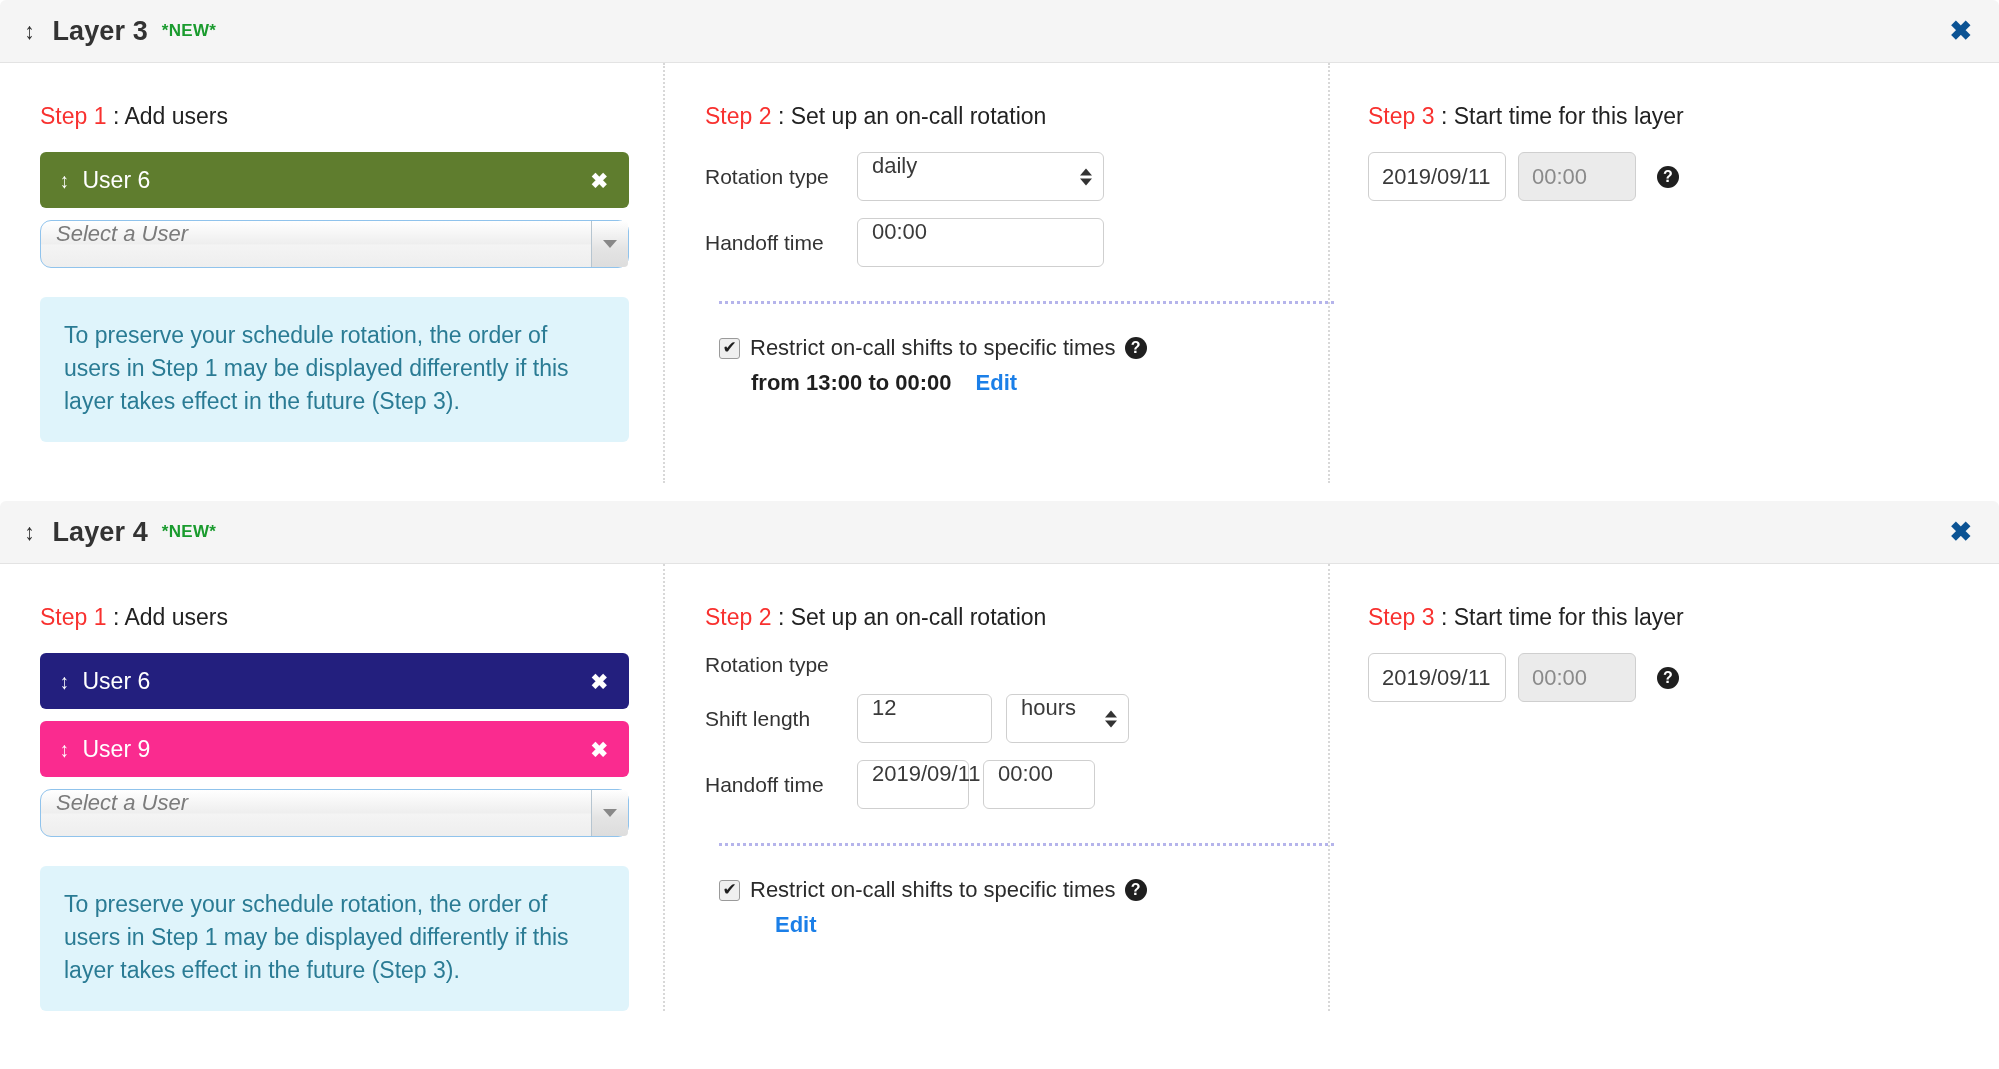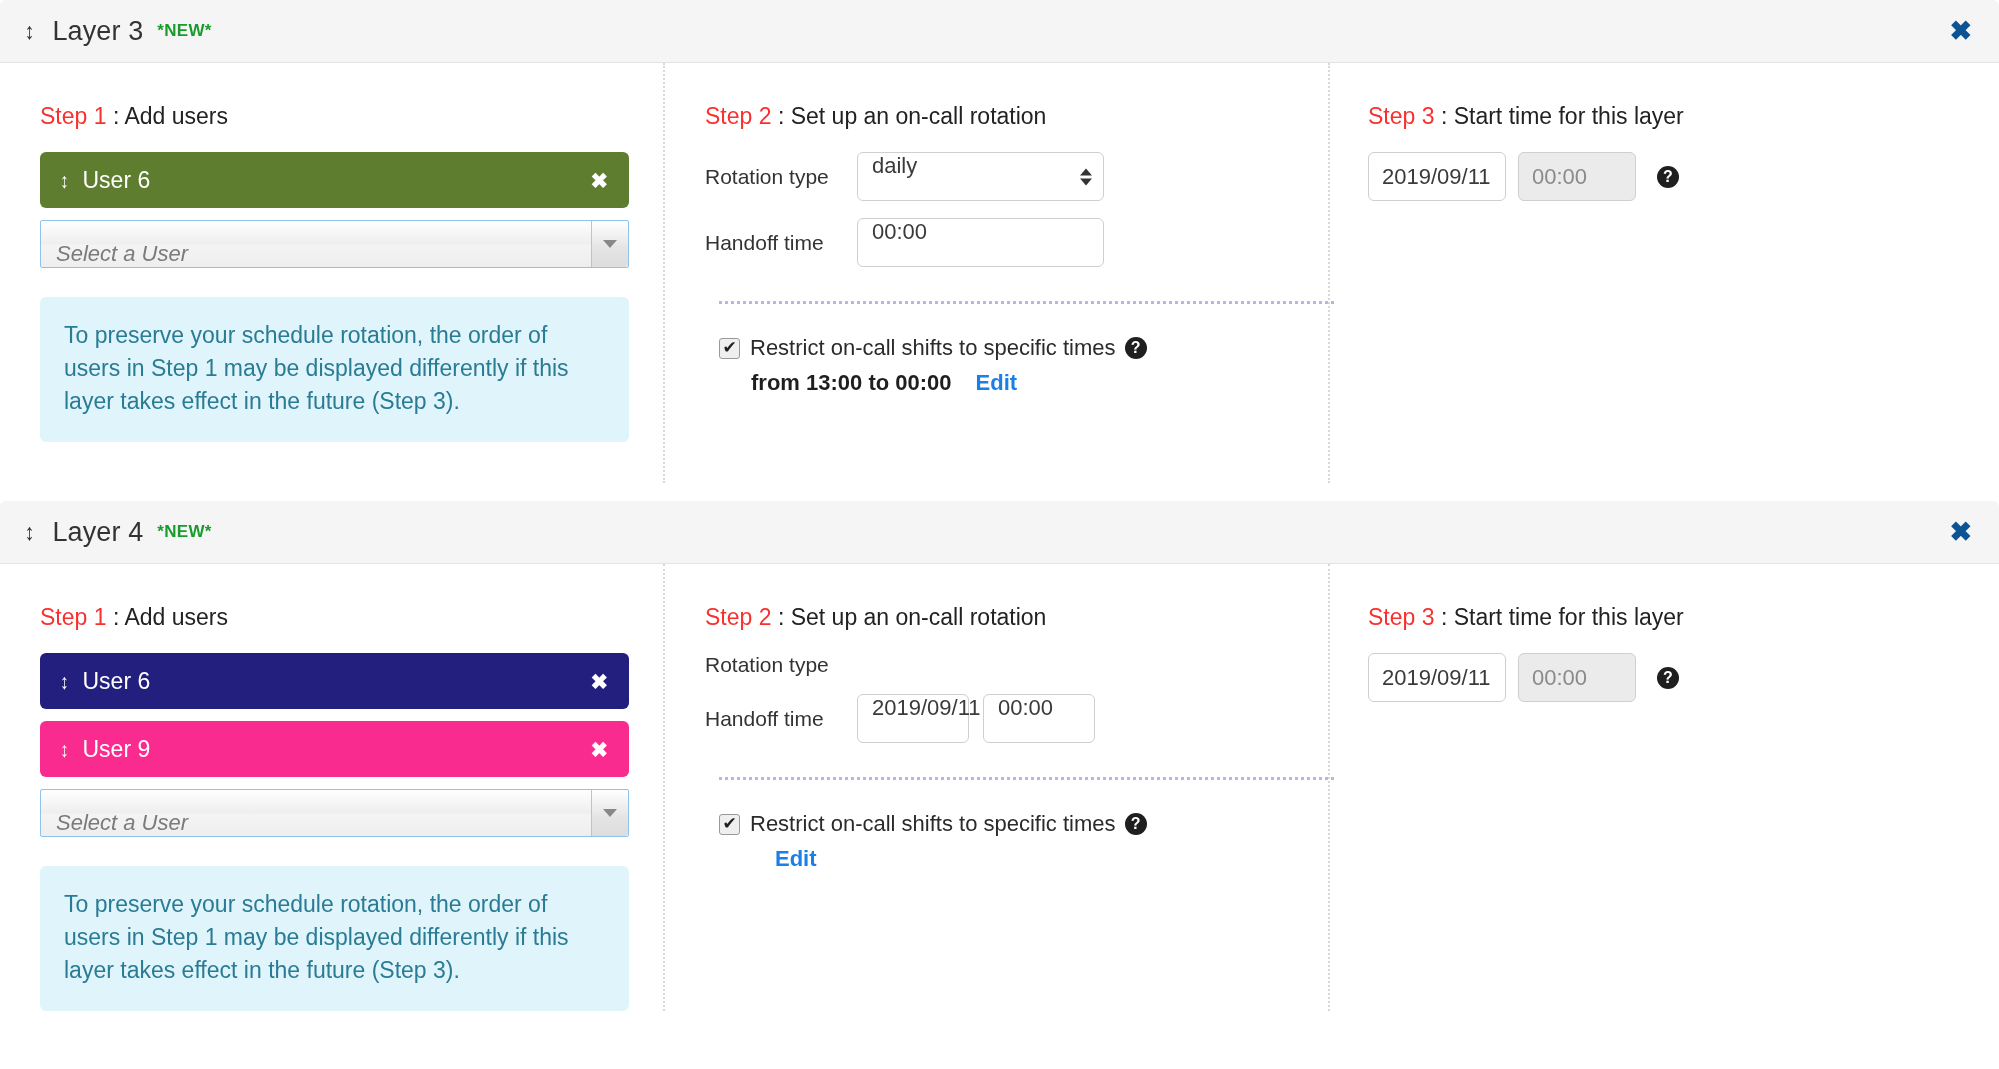--- a/index.html
+++ b/index.html
@@ -34,21 +34,21 @@
     line-height: 1;
     margin-right: 17px;
     cursor: move;
     user-select: none;
     display:inline-block;
     transform: scaleX(0.85);
   }
   .layer-title {
     font-size: 27px;
     color: #333333;
-    font-weight: 400;
+    font-weight: 700;
     letter-spacing: .1px;
   }
   .layer-new {
     font-size: 17px;
     color: #1a9b2e;
     font-weight: 700;
     margin-left: 14px;
     letter-spacing: .3px;
   }
   .layer-close {
@@ -124,24 +124,24 @@
     font-size: 21px;
     font-weight: 700;
     cursor: pointer;
     line-height: 1;
   }
 
   
   .s2 {
     height: 48px;
     border: 1px solid #90c3ec;
-    border-radius: 2px;
+    border-radius: 11px;
     background: linear-gradient(to bottom, #ffffff 0%, #eeeeee 50%, #f4f4f4 52%, #eeeeee 100%);
     display: flex;
-    align-items: flex-end;
+    align-items: flex-start;
     position: relative;
     margin-top: 6px;
     cursor: pointer;
   }
   .s2 .ph {
     font-size: 22px;
     font-style: italic;
     color: #7b7b7b;
     padding-left: 15px;
   }
@@ -410,20 +410,33 @@
 
       <div class="col col-2">
         <div class="step-title">
           <span class="num">Step 2</span><span class="sep"> : </span><span>Set up an on-call rotation</span>
         </div>
 
         <div class="frow">
           <span class="flabel">Rotation type</span>
         </div>
 
+        <div class="frow">
+          <span class="flabel">Shift length</span>
+          <div class="ctl w-num">
+            <span>12</span>
+          </div>
+          <div class="ctl sel w-unit">
+            <span>hours</span>
+            <span class="steppers">
+                <i class="up"></i>
+                <i class="dn"></i>
+              </span>
+          </div>
+        </div>
 
         <div class="frow">
           <span class="flabel">Handoff time</span>
           <div class="ctl w-date">
             <span>2019/09/11</span>
           </div>
           <div class="ctl w-hm">
             <span>00:00</span>
           </div>
         </div>

